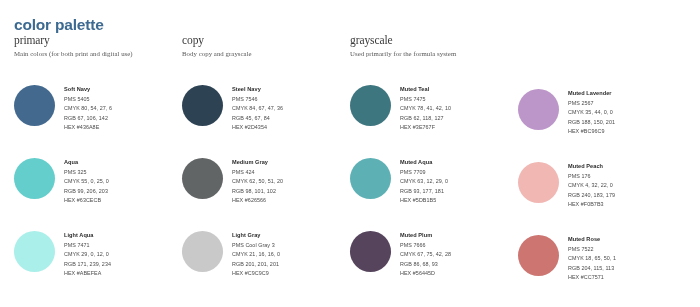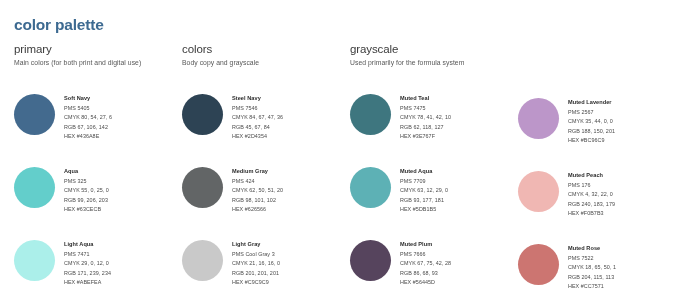--- a/index.html
+++ b/index.html
@@ -14,29 +14,28 @@
     width: 700px;
     height: 307px;
     position: relative;
     padding: 16px 14px 0 14px;
   }
   #page-title {
     font-size: 15.5px;
     font-weight: bold;
     color: #3D6A91;
     letter-spacing: -0.2px;
-    margin-bottom: 9px;
   }
   #columns {
     display: flex;
     width: 672px;
   }
   .palette-column { width: 168px; flex: 0 0 168px; }
   .palette-column.wide { width: 172px; flex: 0 0 172px; }
-  .column-head { height: 44px; }
+  .column-head { height: 44px; font-family: Liberation Serif, serif; }
   .column-title {
     font-size: 11.5px;
     color: #3b3b3b;
     letter-spacing: -0.1px;
     margin-bottom: 4px;
   }
   .column-sub {
     font-size: 6.8px;
     color: #585858;
     letter-spacing: 0.05px;
@@ -113,21 +112,21 @@
               <div class="swatch-line">PMS 7471</div>
               <div class="swatch-line">CMYK 29, 0, 12, 0</div>
               <div class="swatch-line">RGB 171, 239, 234</div>
               <div class="swatch-line">HEX #ABEFEA</div>
             </div>
           </div>
         </div>
       </div>
       <div class="palette-column">
         <div class="column-head">
-          <div class="column-title">colors</div>
+          <div class="column-title">copy</div>
           <div class="column-sub">Body copy and grayscale</div>
         </div>
         <div class="column-body">
           <div class="swatch-row">
             <div class="swatch-dot" style="background: rgb(45, 67, 84);"></div>
             <div class="swatch-info">
               <div class="swatch-name">Steel Navy</div>
               <div class="swatch-line">PMS 7546</div>
               <div class="swatch-line">CMYK 84, 67, 47, 36</div>
               <div class="swatch-line">RGB 45, 67, 84</div>

